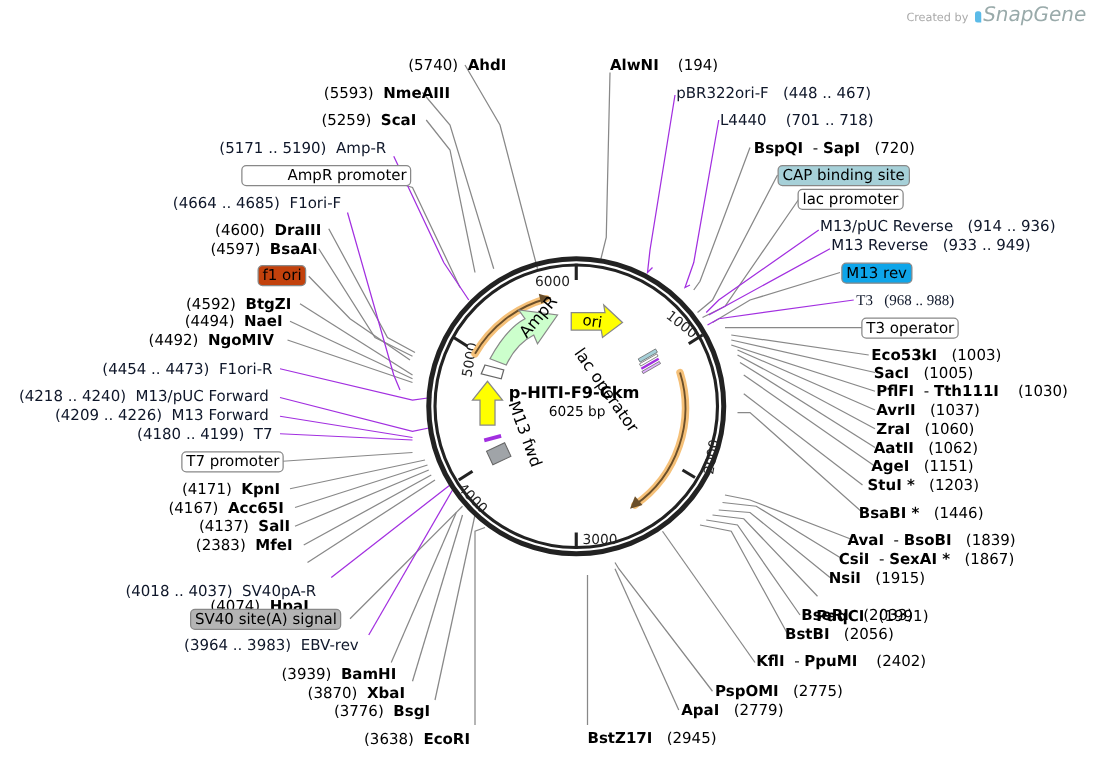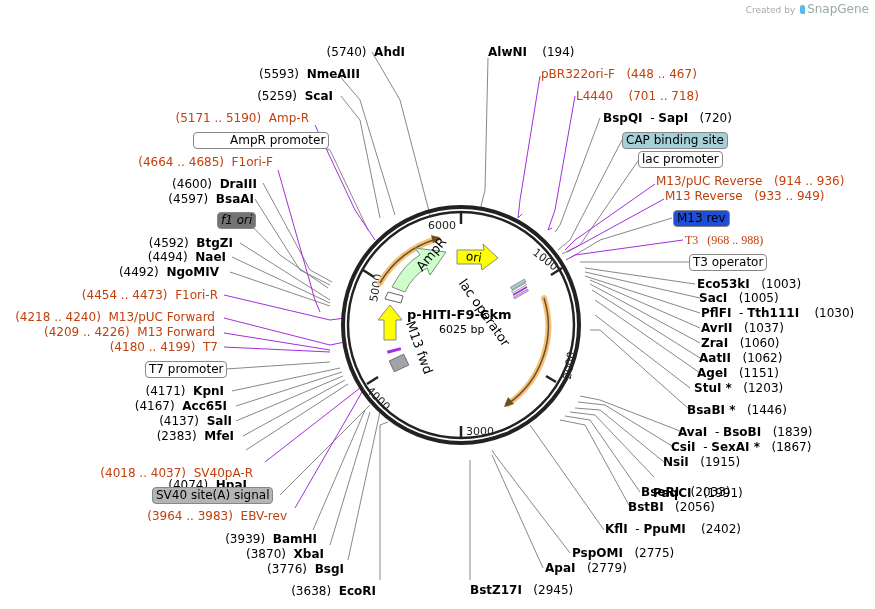--- a/index.html
+++ b/index.html
@@ -2,24 +2,24 @@
 <html><head>
 <meta charset="utf-8">
 <style>
   html,body{margin:0;padding:0;background:#fff;}
   body{width:875px;height:609px;position:relative;overflow:hidden;font-family:"DejaVu Sans","Liberation Sans",sans-serif;}
   svg{position:absolute;left:0;top:0;}
   .lbl{position:absolute;white-space:nowrap;font-size:12px;line-height:15px;}
   .enz{color:#000;}
   .enz b{font-weight:bold;}
   .enz .pos{color:#000;font-weight:normal;}
-  .primer{color:#c2410c;}
+  .primer{color:#0f172a;}
   .feat{border:1px solid #888;border-radius:4px;padding:0 3px;background:#fff;color:#000;}
   .credit{position:absolute;right:6px;top:2px;font-size:9px;color:#aaa;}
-  .credit span.brand{font-size:12px;color:#9aa;}
+  .credit span.brand{font-size:16px;color:#9aa;font-style:italic;}
   .sg-logo{display:inline-block;width:5px;height:9px;background:#5bbbe8;border-radius:2px 2px 0 2px;vertical-align:-1px;margin:0 2px;}
 </style>
 </head>
 <body>
 
 <div class="credit">
   <span>Created by</span>
   <span class="sg-logo"></span><span class="brand">SnapGene</span>
 </div>
 
@@ -152,21 +152,21 @@
 <div class="lbl" style="left:439px;top:322px;font-size:11px;">6025 bp</div>
 
 <div class="lbl enz" style="right:470px;top:45px;"><span class="pos">(5740)</span>&nbsp;&nbsp;<b>AhdI</b></div>
 <div class="lbl enz" style="right:515px;top:67px;"><span class="pos">(5593)</span>&nbsp;&nbsp;<b>NmeAIII</b></div>
 <div class="lbl enz" style="right:542px;top:89px;"><span class="pos">(5259)</span>&nbsp;&nbsp;<b>ScaI</b></div>
 <div class="lbl primer" style="right:566px;top:111px;"><span>(5171 .. 5190)</span>&nbsp;&nbsp;<span>Amp-R</span></div>
 <div class="lbl feat" style="left:193px;top:132px;padding-left:36px;">AmpR promoter</div>
 <div class="lbl primer" style="right:602px;top:155px;"><span>(4664 .. 4685)</span>&nbsp;&nbsp;<span>F1ori-F</span></div>
 <div class="lbl enz" style="right:618px;top:177px;"><span class="pos">(4600)</span>&nbsp;&nbsp;<b>DraIII</b></div>
 <div class="lbl enz" style="right:621px;top:192px;"><span class="pos">(4597)</span>&nbsp;&nbsp;<b>BsaAI</b></div>
-<div class="lbl feat" style="left:217px;top:212px;background:#737373;font-style:italic;">f1 ori</div>
+<div class="lbl feat" style="left:206px;top:212px;background:#c2410c;">f1 ori</div>
 <div class="lbl enz" style="right:642px;top:236px;"><span class="pos">(4592)</span>&nbsp;&nbsp;<b>BtgZI</b></div>
 <div class="lbl enz" style="right:649px;top:250px;"><span class="pos">(4494)</span>&nbsp;&nbsp;<b>NaeI</b></div>
 <div class="lbl enz" style="right:656px;top:265px;"><span class="pos">(4492)</span>&nbsp;&nbsp;<b>NgoMIV</b></div>
 <div class="lbl primer" style="right:657px;top:288px;"><span>(4454 .. 4473)</span>&nbsp;&nbsp;<span>F1ori-R</span></div>
 <div class="lbl primer" style="right:660px;top:310px;text-align:right;"><span>(4218 .. 4240)</span>&nbsp;&nbsp;<span>M13/pUC Forward</span></div>
 <div class="lbl primer" style="right:660px;top:325px;"><span>(4209 .. 4226)</span>&nbsp;&nbsp;<span>M13 Forward</span></div>
 <div class="lbl primer" style="right:657px;top:340px;"><span>(4180 .. 4199)</span>&nbsp;&nbsp;<span>T7</span></div>
 <div class="lbl feat" style="left:145px;top:361px;">T7 promoter</div>
 <div class="lbl enz" style="right:651px;top:384px;"><span class="pos">(4171)</span>&nbsp;&nbsp;<b>KpnI</b></div>
 <div class="lbl enz" style="right:648px;top:399px;"><span class="pos">(4167)</span>&nbsp;&nbsp;<b>Acc65I</b></div>
@@ -182,21 +182,21 @@
 <div class="lbl enz" style="right:499px;top:584px;"><span class="pos">(3638)</span>&nbsp;&nbsp;<b>EcoRI</b></div>
 
 <div class="lbl enz" style="left:488px;top:45px;"><b>AlwNI</b>&nbsp;&nbsp;&nbsp;&nbsp;<span class="pos">(194)</span></div>
 <div class="lbl primer" style="left:541px;top:67px;"><span>pBR322ori-F</span>&nbsp;&nbsp;&nbsp;<span>(448 .. 467)</span></div>
 <div class="lbl primer" style="left:576px;top:89px;"><span>L4440</span>&nbsp;&nbsp;&nbsp;&nbsp;<span>(701 .. 718)</span></div>
 <div class="lbl enz" style="left:603px;top:111px;"><b>BspQI</b>&nbsp;&nbsp;-&nbsp;<b>SapI</b>&nbsp;&nbsp;&nbsp;<span class="pos">(720)</span></div>
 <div class="lbl feat" style="left:622px;top:132px;background:#a6d0d8;">CAP binding site</div>
 <div class="lbl feat" style="left:638px;top:151px;">lac promoter</div>
 <div class="lbl primer" style="left:656px;top:174px;"><span>M13/pUC Reverse</span>&nbsp;&nbsp;&nbsp;<span>(914 .. 936)</span></div>
 <div class="lbl primer" style="left:665px;top:189px;"><span>M13 Reverse</span>&nbsp;&nbsp;&nbsp;<span>(933 .. 949)</span></div>
-<div class="lbl feat" style="left:673px;top:210px;background:#1d4ed8;">M13 rev</div>
+<div class="lbl feat" style="left:673px;top:210px;background:#0ea5e9;">M13 rev</div>
 <div class="lbl primer" style="left:685px;top:233px;font-family:Liberation Serif, serif;"><span>T3</span>&nbsp;&nbsp;&nbsp;<span>(968 .. 988)</span></div>
 <div class="lbl feat" style="left:689px;top:254px;">T3 operator</div>
 <div class="lbl enz" style="left:697px;top:277px;"><b>Eco53kI</b>&nbsp;&nbsp;&nbsp;<span class="pos">(1003)</span></div>
 <div class="lbl enz" style="left:699px;top:291px;"><b>SacI</b>&nbsp;&nbsp;&nbsp;<span class="pos">(1005)</span></div>
 <div class="lbl enz" style="left:701px;top:306px;"><b>PflFI</b>&nbsp;&nbsp;-&nbsp;<b>Tth111I</b>&nbsp;&nbsp;&nbsp;&nbsp;<span class="pos">(1030)</span></div>
 <div class="lbl enz" style="left:701px;top:321px;"><b>AvrII</b>&nbsp;&nbsp;&nbsp;<span class="pos">(1037)</span></div>
 <div class="lbl enz" style="left:701px;top:336px;"><b>ZraI</b>&nbsp;&nbsp;&nbsp;<span class="pos">(1060)</span></div>
 <div class="lbl enz" style="left:699px;top:351px;"><b>AatII</b>&nbsp;&nbsp;&nbsp;<span class="pos">(1062)</span></div>
 <div class="lbl enz" style="left:697px;top:366px;"><b>AgeI</b>&nbsp;&nbsp;&nbsp;<span class="pos">(1151)</span></div>
 <div class="lbl enz" style="left:694px;top:381px;"><b>StuI *</b>&nbsp;&nbsp;&nbsp;<span class="pos">(1203)</span></div>

